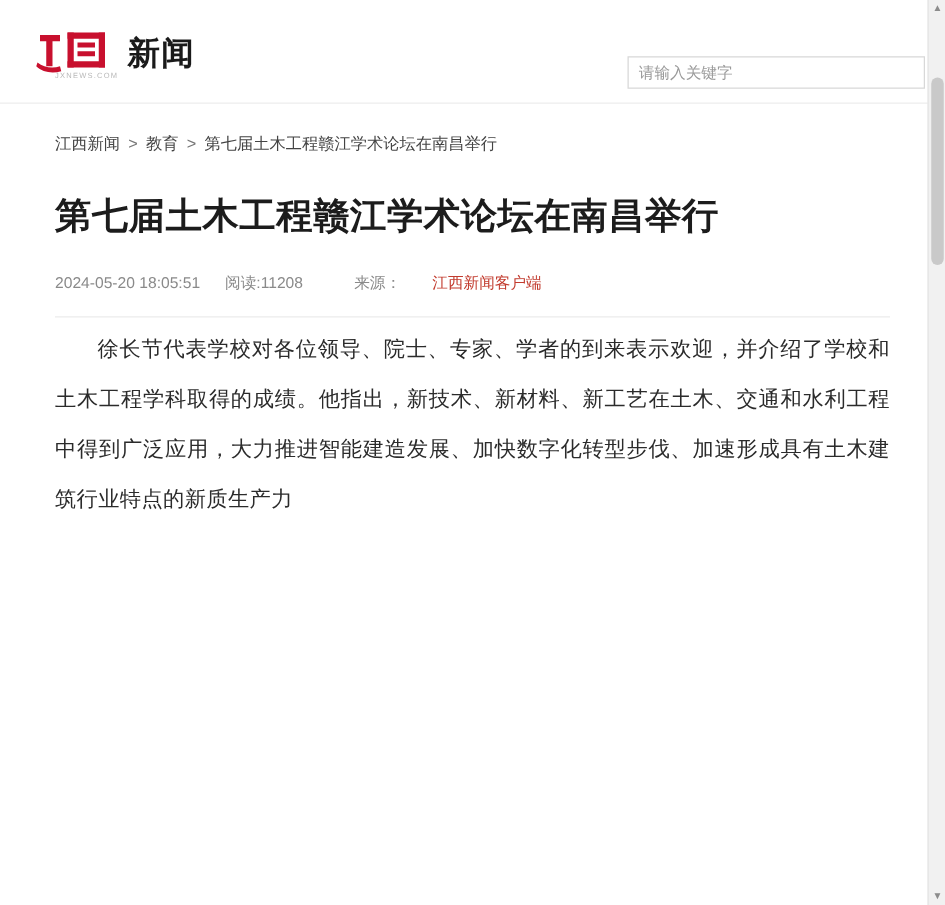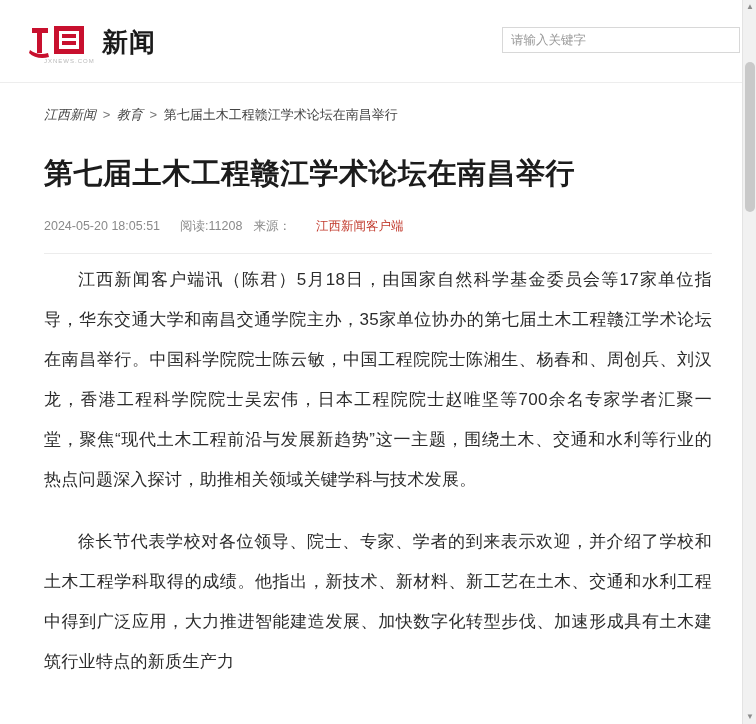--- a/index.html
+++ b/index.html
@@ -51,21 +51,21 @@
     bottom: -2px;
     font-size: 6px;
     color: #b9b9b9;
     letter-spacing: 1px;
     font-family: "Liberation Sans", sans-serif;
   }
 
   .search-box {
     position: absolute;
     right: 16px;
-    top: 27px;
+    top: 45px;
     width: 238px;
     height: 26px;
     border: 1px solid #d8d8d8;
     background: #fff;
     box-sizing: border-box;
   }
   .search-box input {
     border: none;
     outline: none;
     width: 100%;
@@ -96,21 +96,20 @@
   .breadcrumb {
     padding-top: 22px;
     font-size: 13px;
     color: #444;
     line-height: 20px;
     white-space: nowrap;
   }
   .breadcrumb a {
     color: #444;
     text-decoration: none;
-    font-style: italic;
   }
   .breadcrumb .sep {
     color: #777;
     margin: 0 3px;
   }
   .breadcrumb .current {
     color: #444;
   }
 
   .headline {
@@ -126,21 +125,21 @@
     margin-top: 22px;
     font-size: 12.5px;
     color: #8a8a8a;
     display: flex;
     align-items: center;
     gap: 0px;
     line-height: 18px;
     text-align: right;
   }
   .meta .date { margin-right: 20px; }
-  .meta .reads { margin-right: 11px; }
+  .meta .reads { margin-right: 41px; }
   .meta .src-label { margin-right: 5px; }
   .meta .src-name { color: #c23b2e; margin-left: 20px; }
 
   .divider {
     margin-top: 18px;
     border-top: 1px solid #ececec;
   }
 
   .article {
     margin-top: 6px;
@@ -232,21 +231,20 @@
     <div class="meta">
       <span class="date">2024-05-20 18:05:51</span>
       <span class="reads">阅读:11208</span>
       <span class="src-label">来源：</span>
       <span class="src-name">江西新闻客户端</span>
     </div>
 
     <div class="divider"></div>
 
     <div class="article">
-      <p>江西新闻客户端讯（陈君）5月18日，由国家自然科学基金委员会等17家单位指导，华东交通大学和南昌交通学院主办，35家单位协办的第七届土木工程赣江学术论坛在南昌举行。中国科学院院士陈云敏，中国工程院院士陈湘生、杨春和、周创兵、刘汉龙，香港工程科学院院士吴宏伟，日本工程院院士赵唯坚等700余名专家学者汇聚一堂，聚焦“现代土木工程前沿与发展新趋势”这一主题，围绕土木、交通和水利等行业的热点问题深入探讨，助推相关领域关键学科与技术发展。</p>
       <p>徐长节代表学校对各位领导、院士、专家、学者的到来表示欢迎，并介绍了学校和土木工程学科取得的成绩。他指出，新技术、新材料、新工艺在土木、交通和水利工程中得到广泛应用，大力推进智能建造发展、加快数字化转型步伐、加速形成具有土木建筑行业特点的新质生产力</p>
     </div>
 
   </div>
 </div>
 
 <div class="scrollbar">
   <div class="scroll-arrow up">▲</div>
   <div class="scroll-thumb"></div>
   <div class="scroll-arrow down">▼</div>

